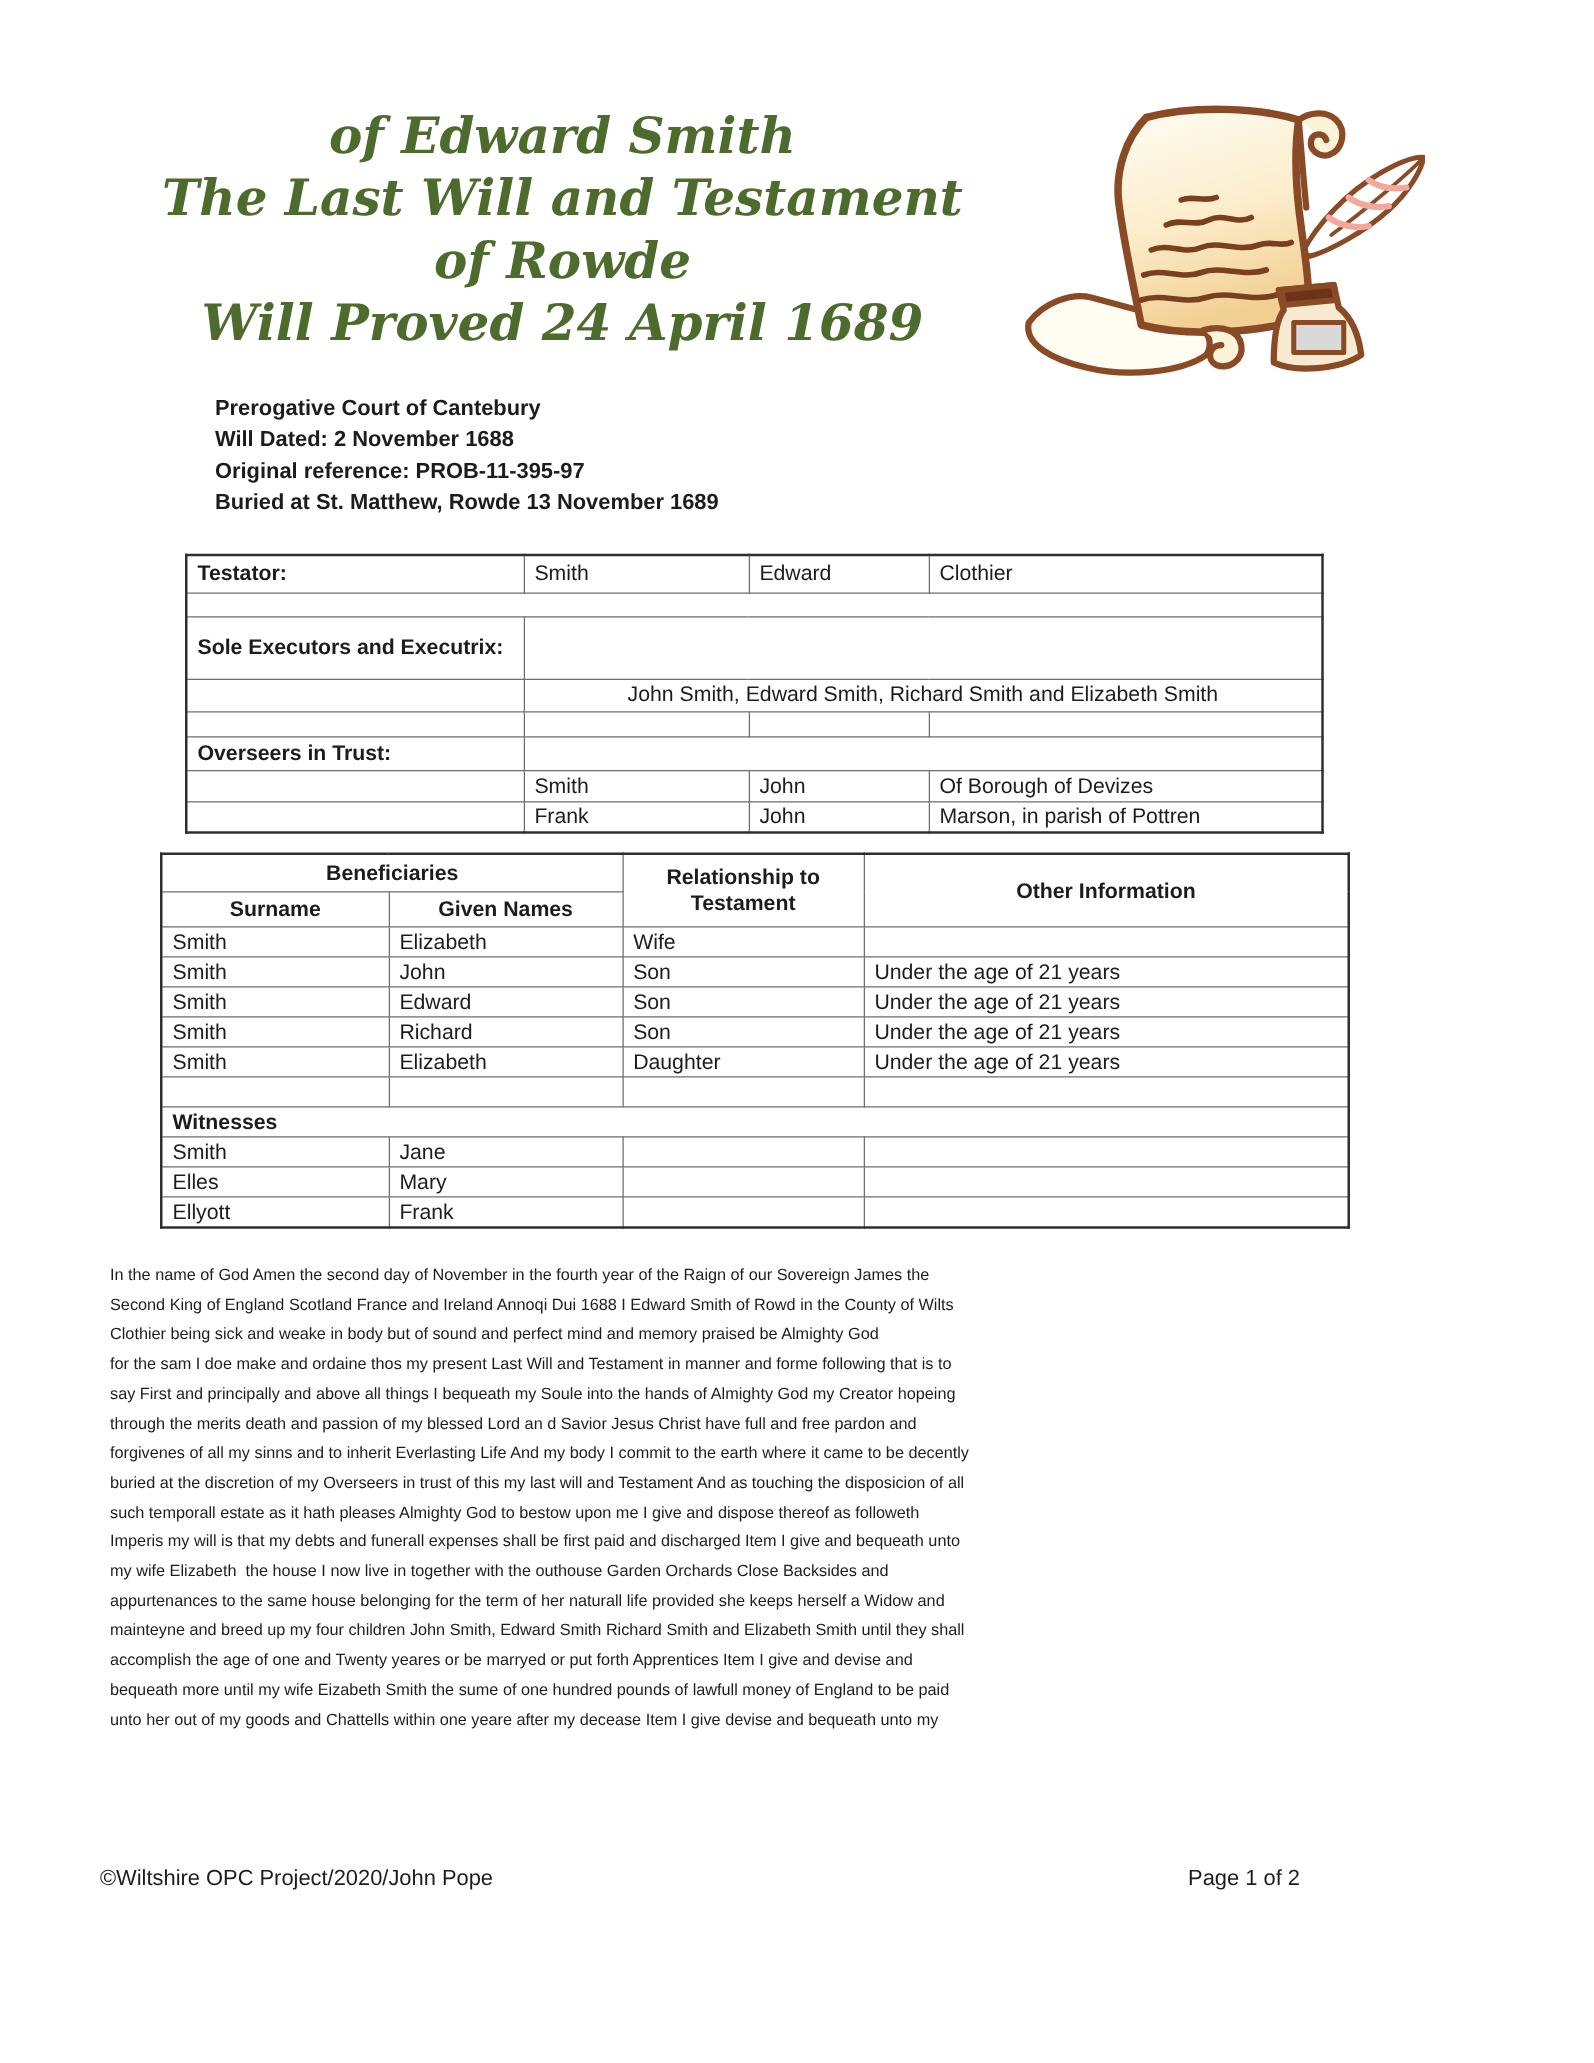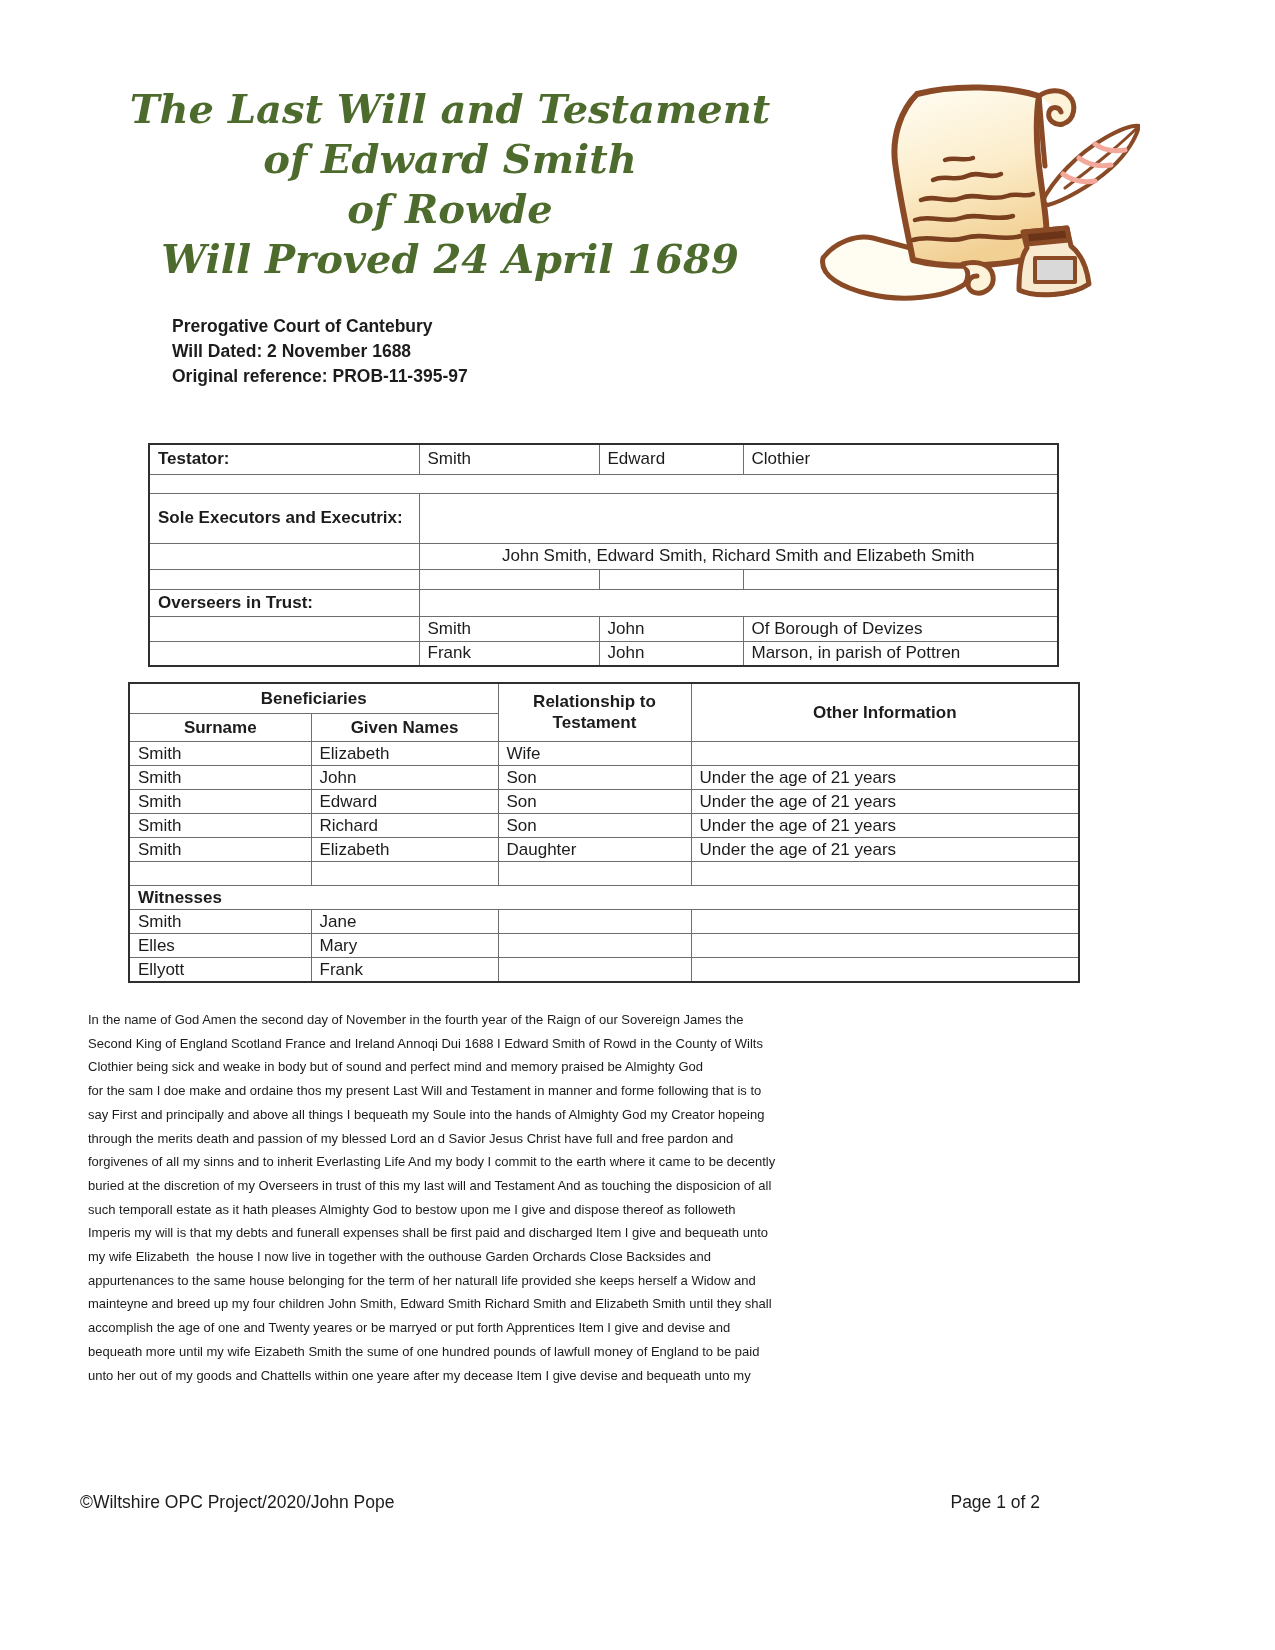--- a/index.html
+++ b/index.html
@@ -56,22 +56,22 @@
     display:flex; justify-content:space-between;
     font-size:17.5px;
   }
 </style>
 </head>
 <body>
 
 <div class="page">
 
   <div class="title-block">
+    <div>of Edward Smith</div>
     <div>The Last Will and Testament</div>
-    <div>of Edward Smith</div>
     <div>of Rowde</div>
     <div>Will  Proved  24 April 1689</div>
   </div>
 
   <svg class="scroll-art" viewBox="0 0 345 245" xmlns="http://www.w3.org/2000/svg">
     <defs>
       <linearGradient id="parch" x1="0" y1="0" x2="0.25" y2="1">
         <stop offset="0" stop-color="#fffdf4"></stop>
         <stop offset="0.55" stop-color="#fcedcb"></stop>
         <stop offset="1" stop-color="#f2d094"></stop>
@@ -108,20 +108,21 @@
       <path d="M230,170 L272,166 L274,178 L232,182 Z" fill="#6b3317"></path>
       <rect x="240" y="196" width="40" height="24" fill="#d9d9d9" stroke-width="4"></rect>
       <path d="M224,228 C244,236 276,234 294,222" fill="none" stroke-width="4"></path>
     </g>
   </svg>
 
   <div class="meta-block">
     <div>Prerogative Court of Cantebury</div>
     <div>Will Dated: 2 November 1688</div>
     <div>Original reference: PROB-11-395-97</div>
+    <div>Buried at St. Matthew, Rowde 13 November 1689</div>
   </div>
 
   <table class="testator-table tbl-outer">
     <colgroup>
         <col style="width:270px">
         <col style="width:180px">
         <col style="width:144px">
         <col style="width:315px">
       </colgroup>
     <tbody>

